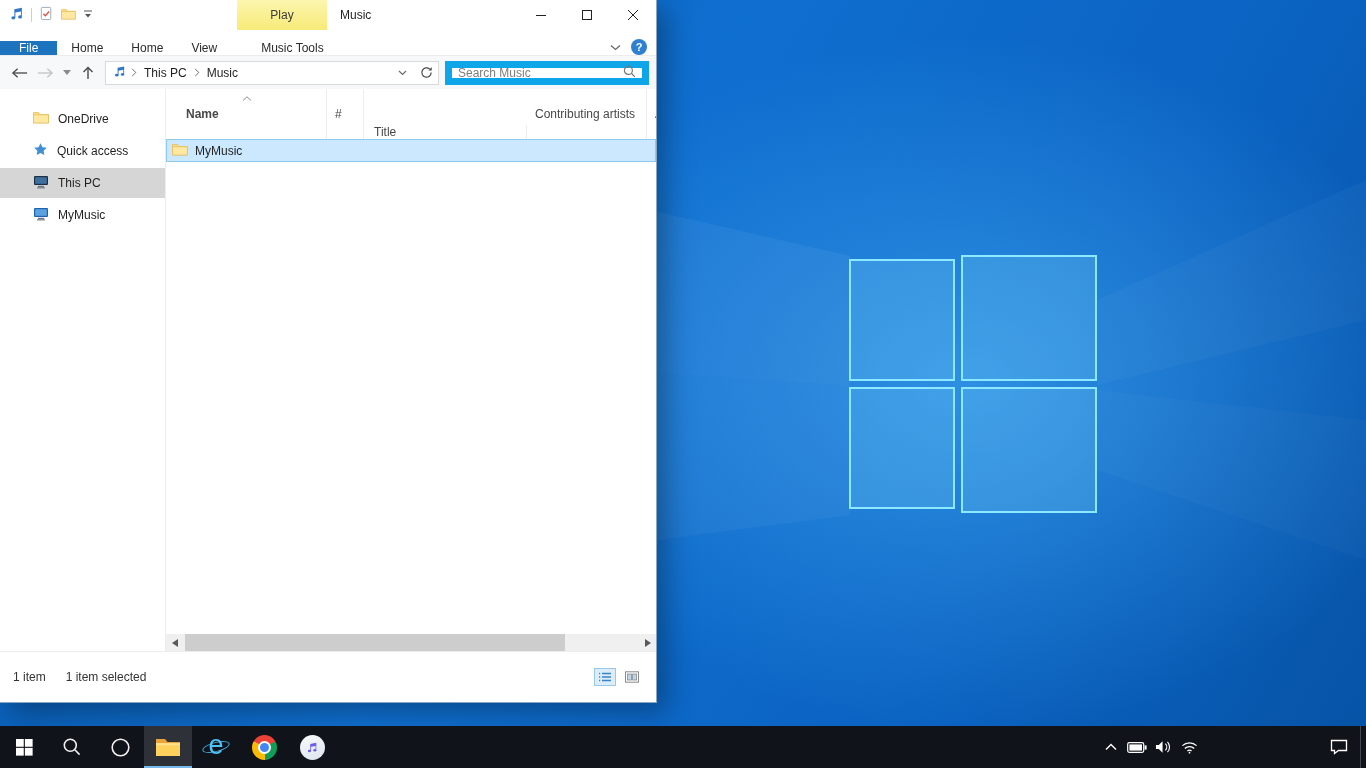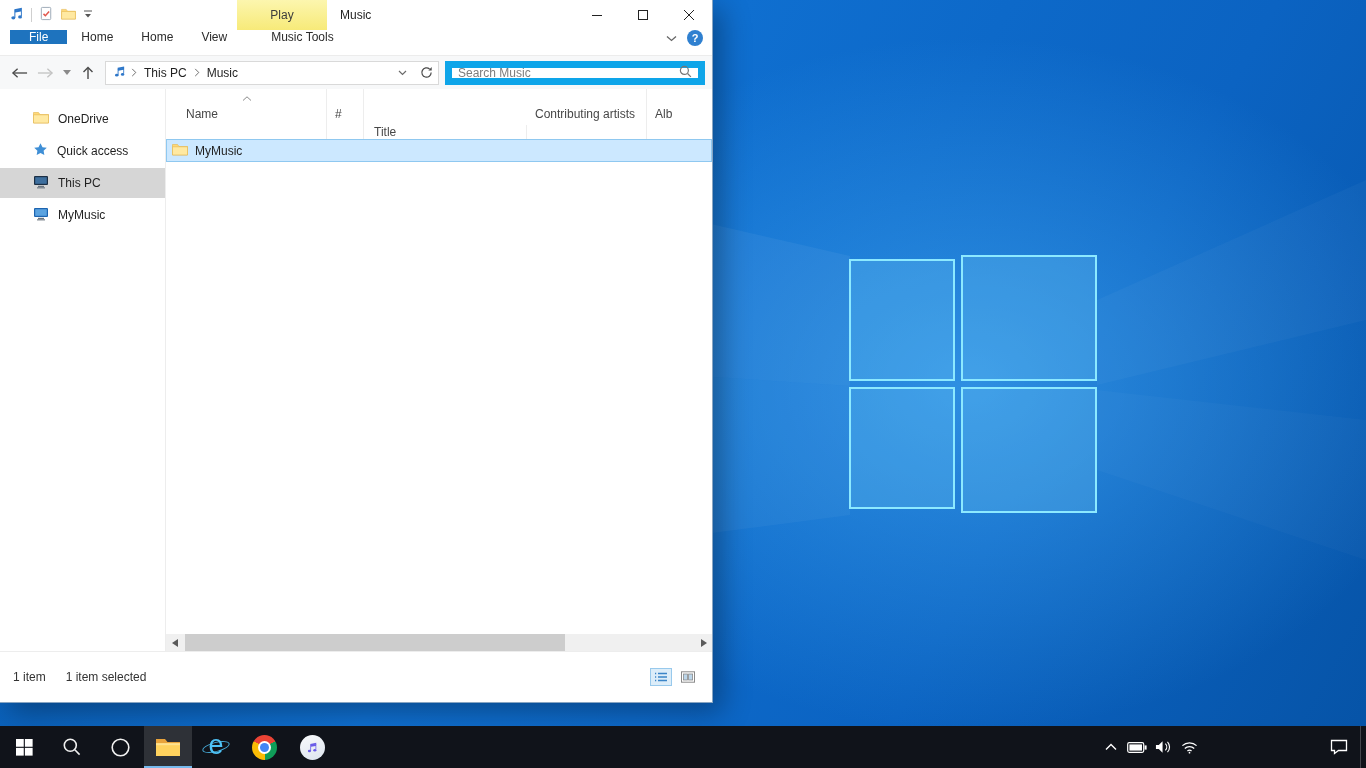--- a/index.html
+++ b/index.html
@@ -8,36 +8,36 @@
 
   
   .desktop { position:absolute; inset:0;
     background:
       radial-gradient(ellipse 760px 560px at 71% 50%, rgba(80,185,255,.50), rgba(80,185,255,0) 62%),
       linear-gradient(118deg,#0653a4 0%,#0f6fd0 42%,#0b63c2 72%,#0653a6 100%);
   }
   .desktop svg { position:absolute; left:0; top:0; }
 
   
-  .window { position:absolute; left:0; top:0; width:713px; height:703px; background:#fff;
+  .window { position:absolute; left:0; top:0; width:657px; height:703px; background:#fff;
     border-right:1px solid #88a5c2; border-bottom:1px solid #88a5c2;
     box-shadow:10px 10px 26px rgba(0,0,0,.30);
     display:flex; flex-direction:column; font-size:12px; color:#1f1f1f; z-index:2; }
 
   .titlebar { flex:0 0 30px; position:relative; display:flex; align-items:center; background:#fff; }
   .qat { display:flex; align-items:center; gap:7px; padding-left:9px; }
   .qat-sep { width:1px; height:14px; background:#cfcfcf; }
   .playtab { position:absolute; left:237px; top:0; width:90px; height:30px;
     background:linear-gradient(#fcf6ae,#f7ea79); display:flex; align-items:center; justify-content:center;
     color:#3c3c3c; }
   .wintitle { position:absolute; left:340px; top:0; height:30px; display:flex; align-items:center; }
   .caps { position:absolute; right:0; top:0; height:30px; display:flex; }
   .cap { width:46px; height:30px; display:flex; align-items:center; justify-content:center; }
 
-  .tabrow { flex:0 0 26px; display:flex; align-items:flex-start; padding-left:10px; background:#fff;
+  .tabrow { flex:0 0 26px; display:flex; align-items:flex-end; padding-left:0; background:#fff;
     border-bottom:1px solid #ececec; }
   .tab { display:flex; align-items:center; padding:0 14px; color:#2b2b2b; }
   .tab.file { background:#1e73be; color:#fff; padding:0 19px; }
   .tabrow-right { margin-left:auto; display:flex; align-items:center; gap:10px; padding-right:9px; }
   .help-circle { width:16px; height:16px; border-radius:50%; background:#2f80d0; color:#fff;
     font-size:11px; font-weight:bold; display:flex; align-items:center; justify-content:center; }
 
   .toolbar { flex:0 0 33px; display:flex; align-items:center; padding:0 7px; gap:2px; background:#f7f8f9; }
   .navbtn { width:24px; height:26px; display:flex; align-items:center; justify-content:center; }
   .navbtn.narrow { width:15px; }
@@ -52,21 +52,21 @@
   .searchbox input::placeholder { color:#7d7d7d; }
 
   .content { flex:1; display:flex; min-height:0; background:#fff; }
   .sidebar { flex:0 0 166px; border-right:1px solid #ededed; padding-top:15px; }
   .side-item { height:30px; margin-bottom:2px; display:flex; align-items:center; gap:9px; padding-left:33px; }
   .side-item.selected { background:#d6d6d6; }
 
   .filepane { flex:1; display:flex; flex-direction:column; min-width:0; position:relative; }
   .colheaders { flex:0 0 28px; display:flex; position:relative; }
   .col { display:flex; align-items:center; color:#474747; border-right:1px solid #ededed; overflow:hidden; white-space:nowrap; }
-  .c-name { flex:0 0 161px; padding-left:20px; }
+  .c-name { flex:0 0 161px; padding-left:20px;font-weight:bold; }
   .c-num  { flex:0 0 37px;  padding-left:8px; }
   .c-title{ flex:0 0 163px; padding-left:10px;margin-top:36px; }
   .c-art  { flex:0 0 120px; padding-left:8px; }
   .c-alb  { flex:1; padding-left:8px; border-right:none; }
   .sortcaret { position:absolute; left:76px; top:1px; }
 
   .rows { flex:1; overflow:hidden; }
   .row { height:23px; display:flex; align-items:center; gap:7px; padding-left:6px; }
   .row.selected { background:#cce8ff; outline:1px solid #8fc8f0; outline-offset:-1px; }
 

